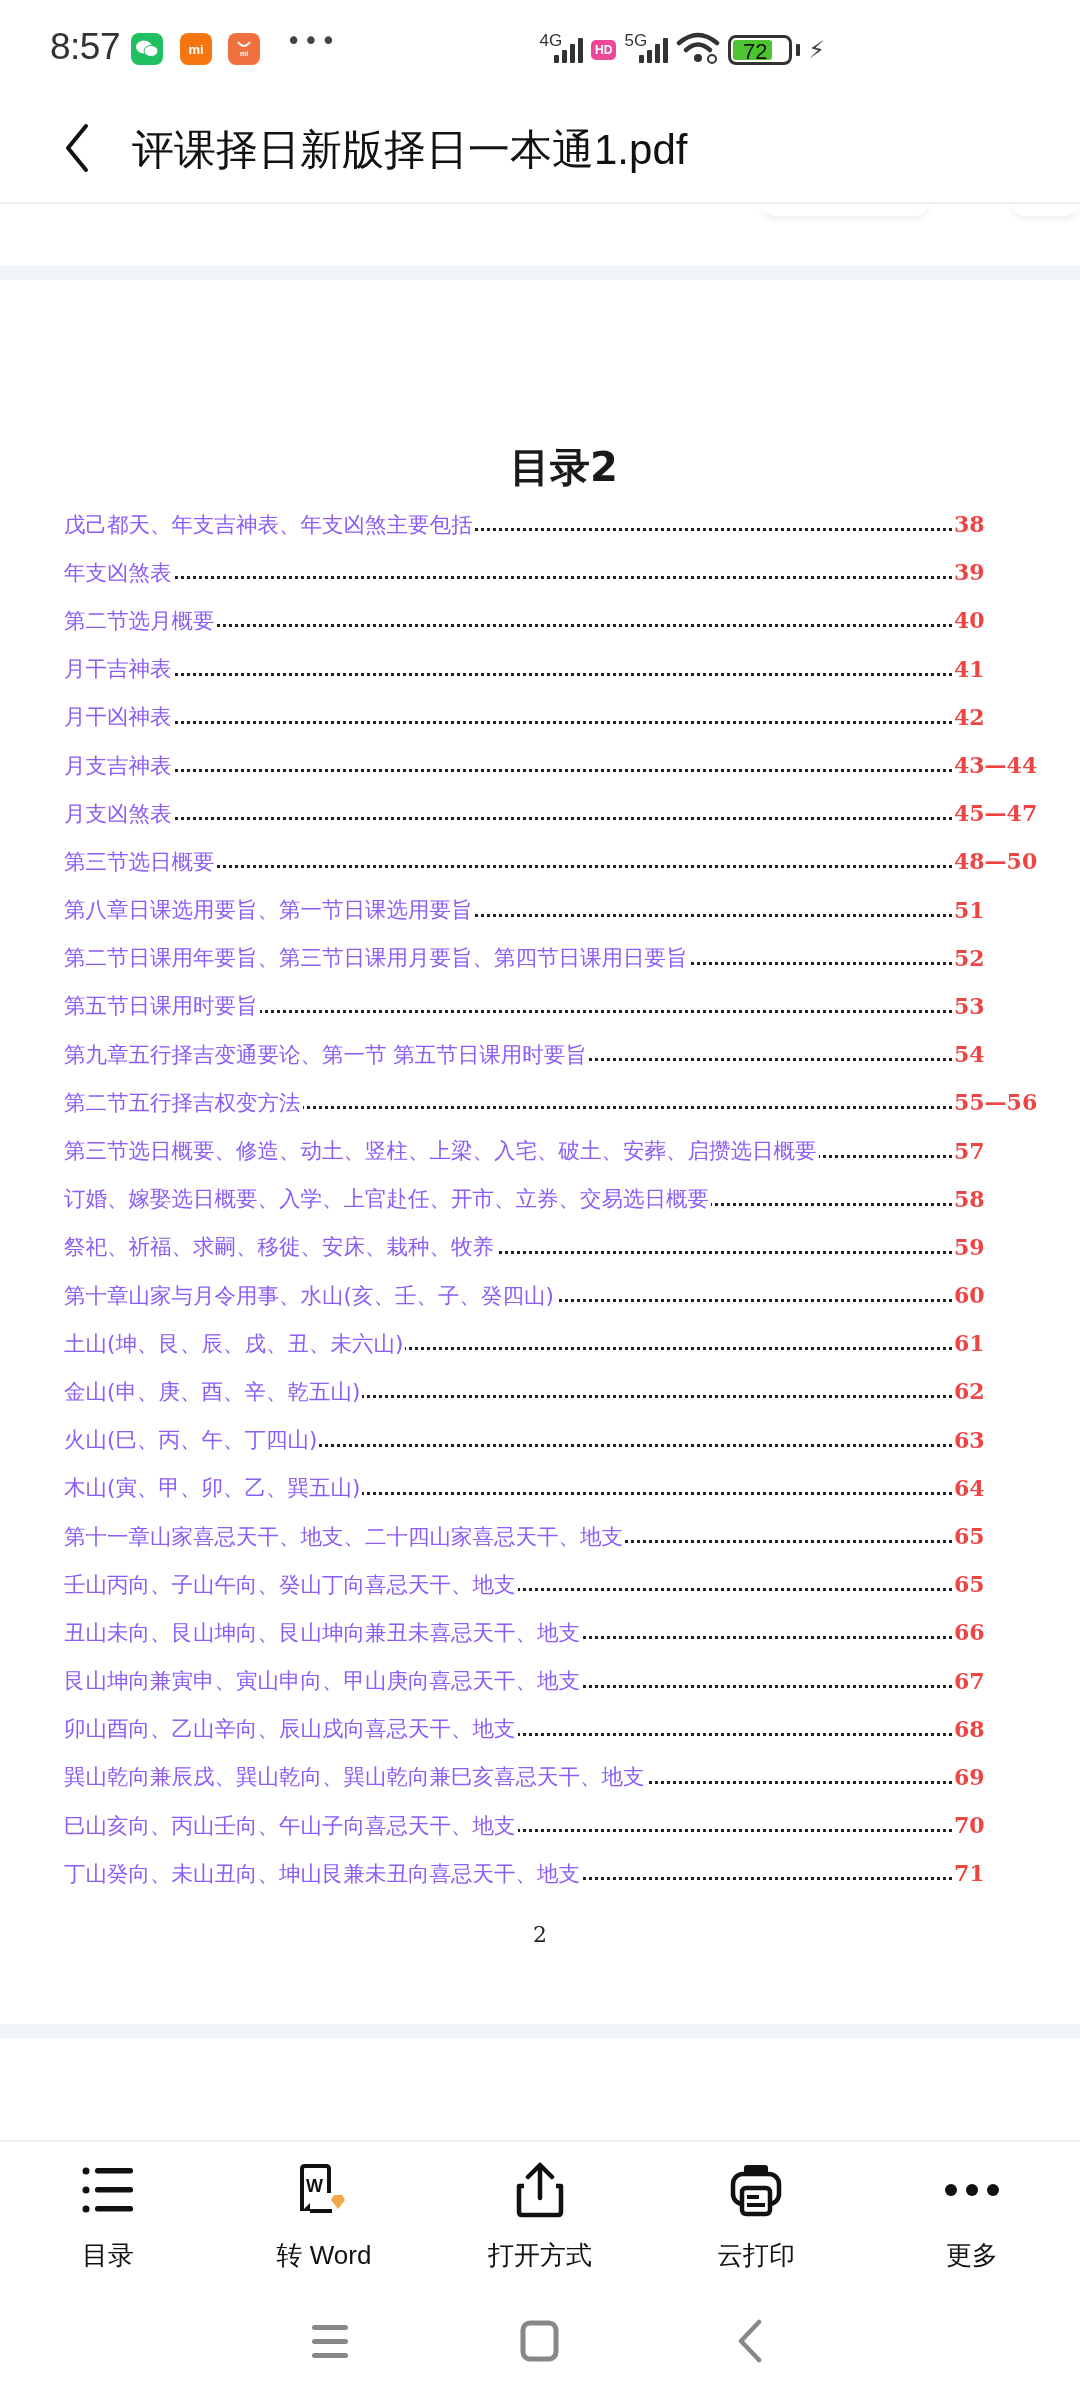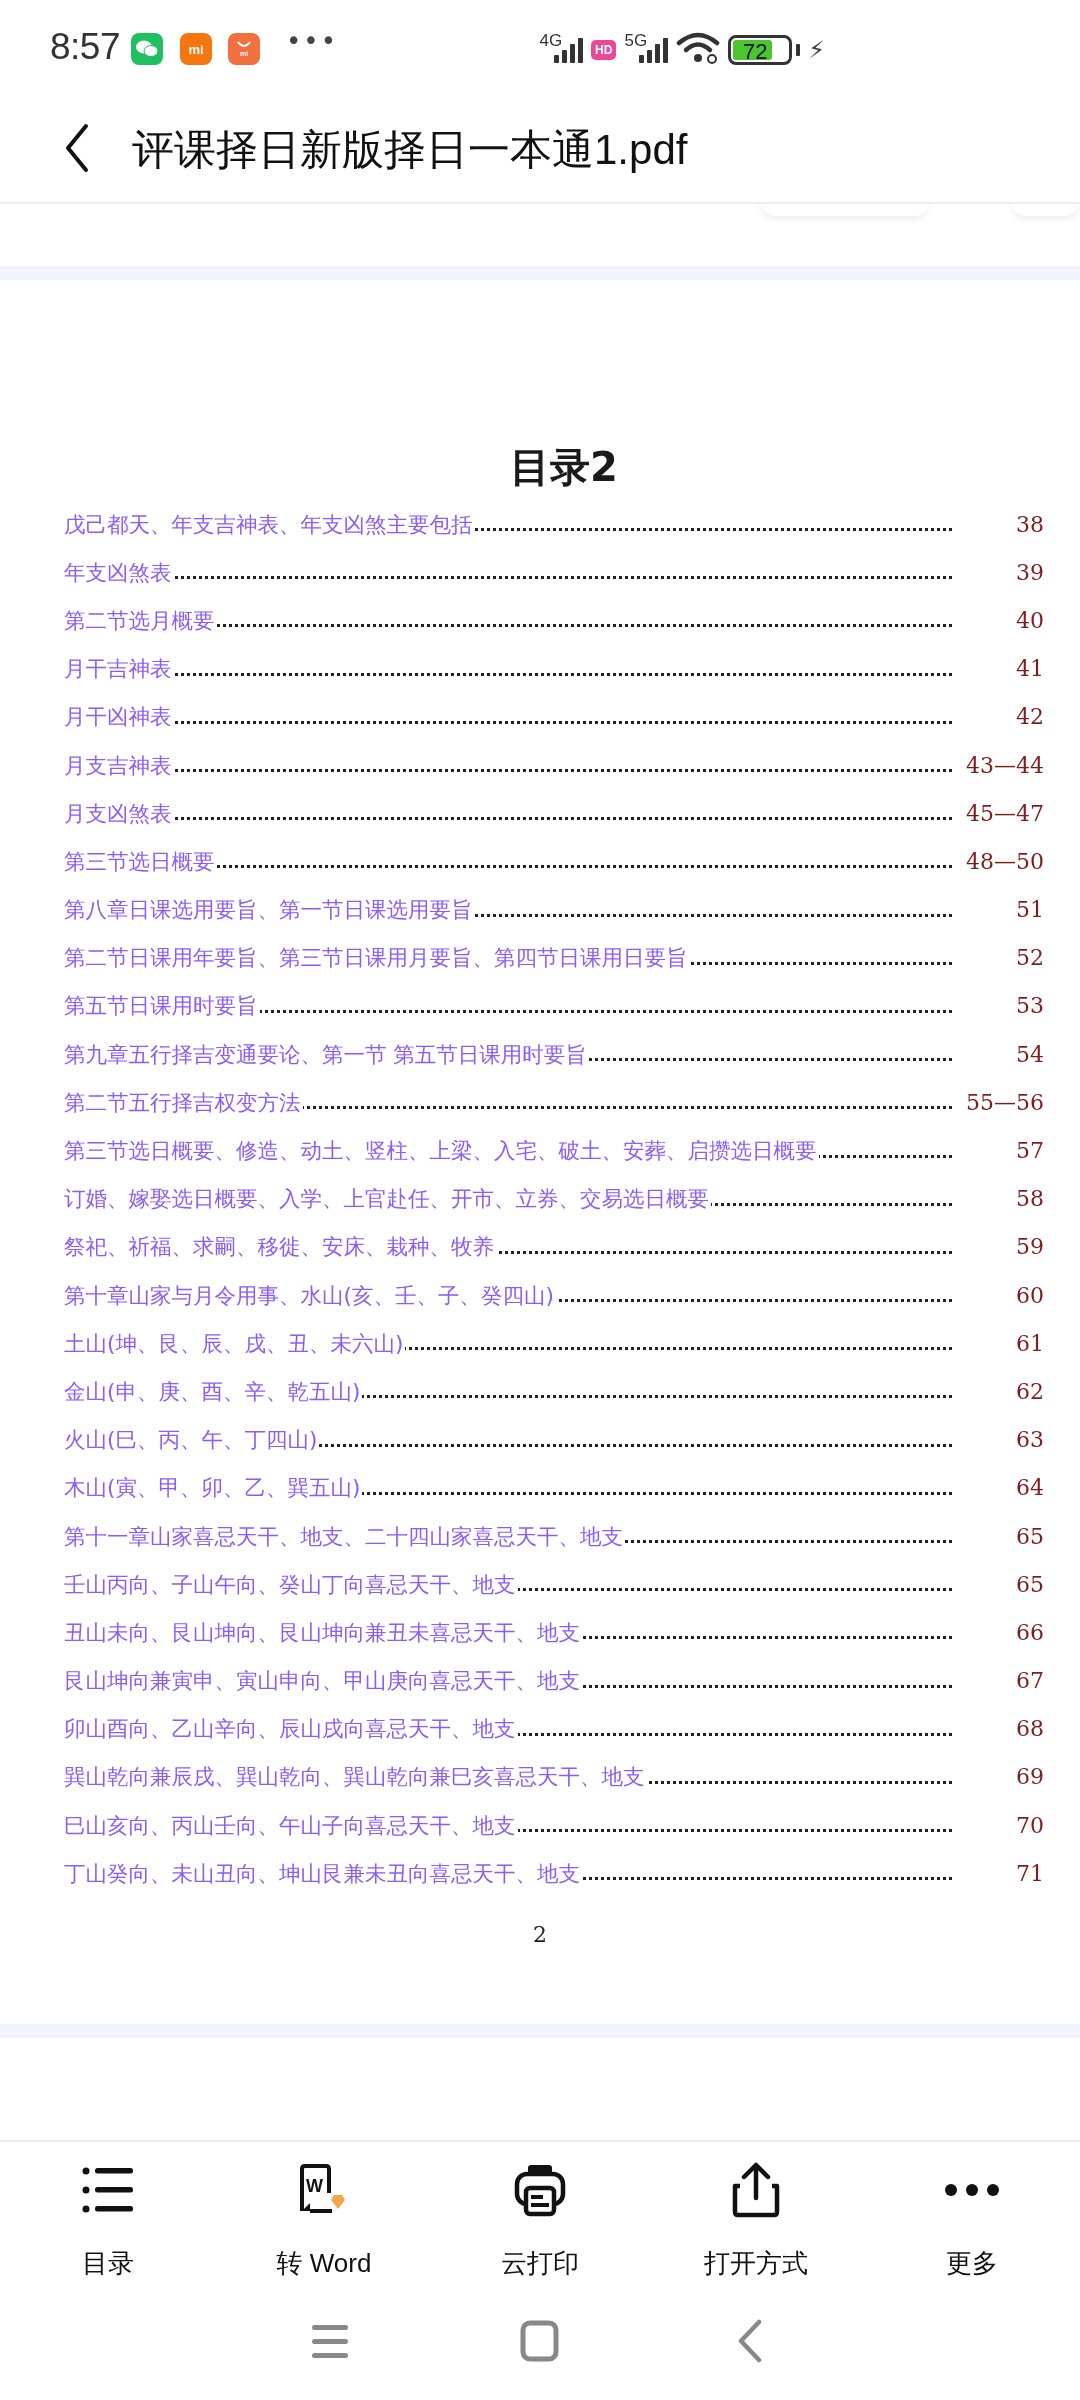--- a/index.html
+++ b/index.html
@@ -33,28 +33,28 @@
   .pill-shadow { position: absolute; top: 200px; height: 16px; border-radius: 0 0 30px 30px; box-shadow: 0 4px 6px rgba(0,0,0,0.06); z-index: 4; }
 
   
   .page-gap { position: absolute; left: 0; width: 1080px; height: 14px; background: #f2f5fa; }
   .pdf-page { position: absolute; left: 0; top: 282px; width: 1080px; height: 1742px; background: #ffffff; }
   .toc-title { position: absolute; top: 158px; left: 0; width: 1080px; text-align: center; font-size: 40px; font-weight: bold; color: #1a1a1a; font-family: "DejaVu Sans", sans-serif; margin-left: 24px; }
   .toc-list { position: absolute; top: 218px; left: 0; width: 1080px; }
   .toc-row { position: relative; height: 48.2px; display: flex; align-items: center; }
   .toc-text { position: absolute; left: 64px; font-size: 21.5px; color: #8b5cf6; white-space: nowrap; font-family: "DejaVu Sans", sans-serif; background: #fff; padding-right: 2px; z-index: 2; }
   .toc-leader { position: absolute; left: 80px; right: 128px; top: 50%; border-bottom: 3px dotted #222; transform: translateY(4px); z-index: 1; }
-  .toc-page { position: absolute; right: 36px; width: 90px; text-align: right; font-size: 22px; color: #7f1d1d; font-family: "DejaVu Serif", serif; }
+  .toc-page { position: absolute; right: 36px; width: 90px; text-align: left; font-size: 22px; color: #ef4444; font-family: "DejaVu Serif", serif; font-weight: bold; }
   .page-number { position: absolute; top: 1640px; left: 0; width: 1080px; text-align: center; font-size: 22px; font-family: "DejaVu Serif", serif; color: #222; }
 
   
   .toolbar { position: absolute; top: 2140px; left: 0; width: 1080px; height: 142px; border-top: 2px solid #ececec; background: #fff; display: flex; }
   .tool { flex: 1; display: flex; flex-direction: column; align-items: center; padding-top: 20px; }
   .tool-icon { width: 56px; height: 56px; display: flex; align-items: center; justify-content: center; }
-  .tool-label { margin-top: 28px; font-size: 26px; color: #111; font-family: "Liberation Sans", sans-serif; }
+  .tool-label { margin-top: 20px; font-size: 26px; color: #111; font-family: "Liberation Sans", sans-serif; }
 
   
   .sysnav { position: absolute; top: 2282px; left: 0; width: 1080px; height: 118px; display: flex; justify-content: center; align-items: center; gap: 160px; background: #fff; }
   .nav-btn { width: 50px; height: 50px; display: flex; align-items: center; justify-content: center; }
 </style>
 </head>
 <body>
 
 <div class="status-bar">
   <span class="status-time">8:57</span>
@@ -293,38 +293,38 @@
           <path d="M14 48 L36 48" stroke="#111" stroke-width="4"></path>
           <text x="10" y="29" font-size="18" font-weight="bold" fill="#111" font-family="Liberation Sans, sans-serif">W</text>
           <path d="M38 32 L46 32 L49 37 L42 46 L35 37 Z" fill="#f0a848"></path>
         </svg>
     </div>
     <span class="tool-label">转 Word</span>
   </div>
   <div class="tool">
     <div class="tool-icon">
       <svg width="52" height="56" viewBox="0 0 52 56">
+          <path d="M26 4 L26 36" stroke="#111" stroke-width="4.5" stroke-linecap="round"></path>
+          <path d="M14 15 L26 3 L38 15" stroke="#111" stroke-width="4.5" fill="none" stroke-linecap="round" stroke-linejoin="round"></path>
+          <path d="M10 24 L5 24 L5 50 Q5 53 8 53 L44 53 Q47 53 47 50 L47 24 L42 24" stroke="#111" stroke-width="4.5" fill="none" stroke-linejoin="round"></path>
+        </svg>
+    </div>
+    <span class="tool-label">打开方式</span>
+  </div>
+  <div class="tool">
+    <div class="tool-icon">
+      <svg width="52" height="56" viewBox="0 0 52 56">
           <rect x="14" y="3" width="24" height="10" rx="3" fill="#111"></rect>
           <rect x="3" y="12" width="46" height="30" rx="10" stroke="#111" stroke-width="4.5" fill="none"></rect>
           <rect x="12" y="26" width="28" height="26" rx="4" stroke="#111" stroke-width="4.5" fill="#fff"></rect>
           <rect x="17" y="33" width="12" height="4" fill="#111"></rect>
           <rect x="17" y="41" width="18" height="4" fill="#111"></rect>
         </svg>
     </div>
     <span class="tool-label">云打印</span>
-  </div>
-  <div class="tool">
-    <div class="tool-icon">
-      <svg width="52" height="56" viewBox="0 0 52 56">
-          <path d="M26 4 L26 36" stroke="#111" stroke-width="4.5" stroke-linecap="round"></path>
-          <path d="M14 15 L26 3 L38 15" stroke="#111" stroke-width="4.5" fill="none" stroke-linecap="round" stroke-linejoin="round"></path>
-          <path d="M10 24 L5 24 L5 50 Q5 53 8 53 L44 53 Q47 53 47 50 L47 24 L42 24" stroke="#111" stroke-width="4.5" fill="none" stroke-linejoin="round"></path>
-        </svg>
-    </div>
-    <span class="tool-label">打开方式</span>
   </div>
   <div class="tool">
     <div class="tool-icon">
       <svg width="56" height="20" viewBox="0 0 56 20">
           <circle cx="7" cy="10" r="6" fill="#111"></circle>
           <circle cx="28" cy="10" r="6" fill="#111"></circle>
           <circle cx="49" cy="10" r="6" fill="#111"></circle>
         </svg>
     </div>
     <span class="tool-label">更多</span>

